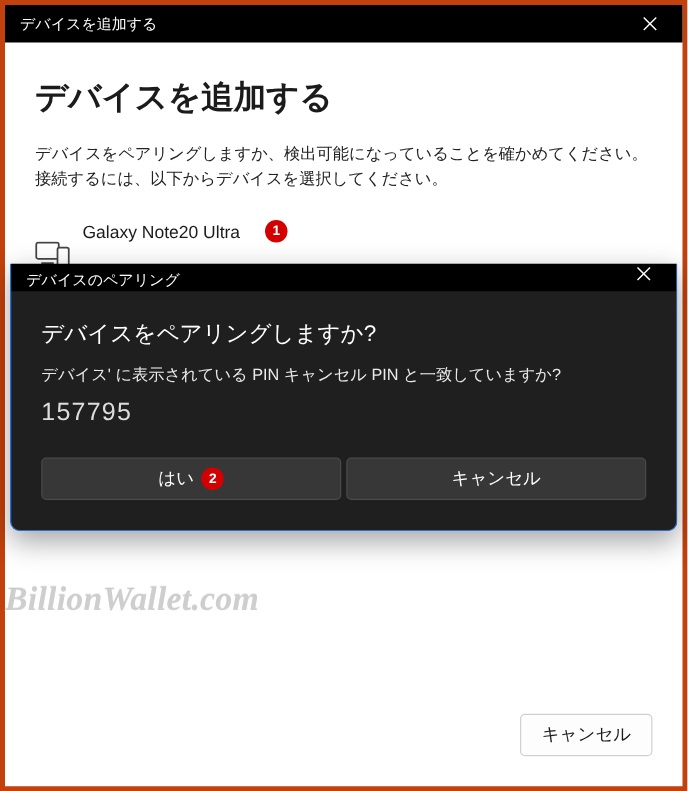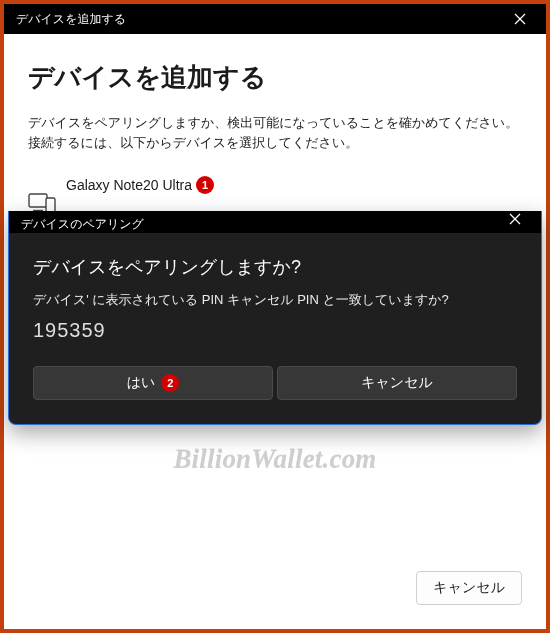--- a/index.html
+++ b/index.html
@@ -60,21 +60,21 @@
     }
     .device-icon {
       width: 28px;
       height: 22px;
       flex-shrink: 0;
     }
     .device-text { position: relative; }
     .device-name-line {
       display: flex;
       align-items: center;
-      gap: 4px;
+      gap: 20px;
     }
     .device-name {
       font-size: 14px;
       color: #1b1b1b;
     }
     .device-status {
       font-size: 13px;
       color: #7a7a7a;
       margin-top: 19px;
     }
@@ -157,22 +157,22 @@
       display: flex;
       align-items: center;
       justify-content: center;
       gap: 6px;
       font-size: 14px;
       cursor: pointer;
     }
     .watermark {
       position: absolute;
       left: 0; right: 0;
-      top: 440px;
-      text-align: center;
+      top: 460px;
+      text-align: left;
       font-family: Georgia, "Times New Roman", serif;
       font-size: 27px;
       font-weight: 600;
       font-style: italic;
       color: rgba(180,180,180,0.62);
       text-shadow: 0 1px 0 rgba(255,255,255,0.55), 0 -1px 0 rgba(0,0,0,0.08);
       pointer-events: none;
       letter-spacing: 0.2px;
     }
     .bottom-bar {
@@ -242,21 +242,21 @@
       <div class="pair-titlebar-close">
         <svg viewBox="0 0 12 12">
           <line x1="1" y1="1" x2="11" y2="11" stroke="#fff" stroke-width="1.2"></line>
           <line x1="11" y1="1" x2="1" y2="11" stroke="#fff" stroke-width="1.2"></line>
         </svg>
       </div>
     </div>
     <div class="pair-body">
       <div class="pair-heading">デバイスをペアリングしますか?</div>
       <div class="pair-prompt">デバイス' に表示されている PIN キャンセル PIN と一致していますか?</div>
-      <div class="pair-pin">195359</div>
+      <div class="pair-pin">157795</div>
       <div class="pair-buttons">
         <div class="pair-btn">
           <span>はい</span>
           <span class="badge">2</span>
         </div>
         <div class="pair-btn">
           <span>キャンセル</span>
         </div>
       </div>
     </div>

